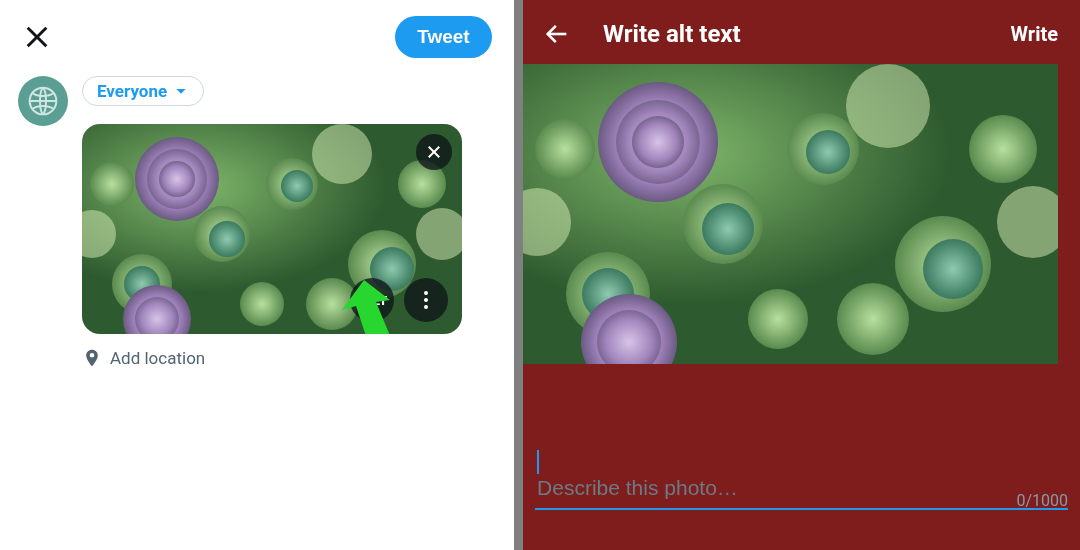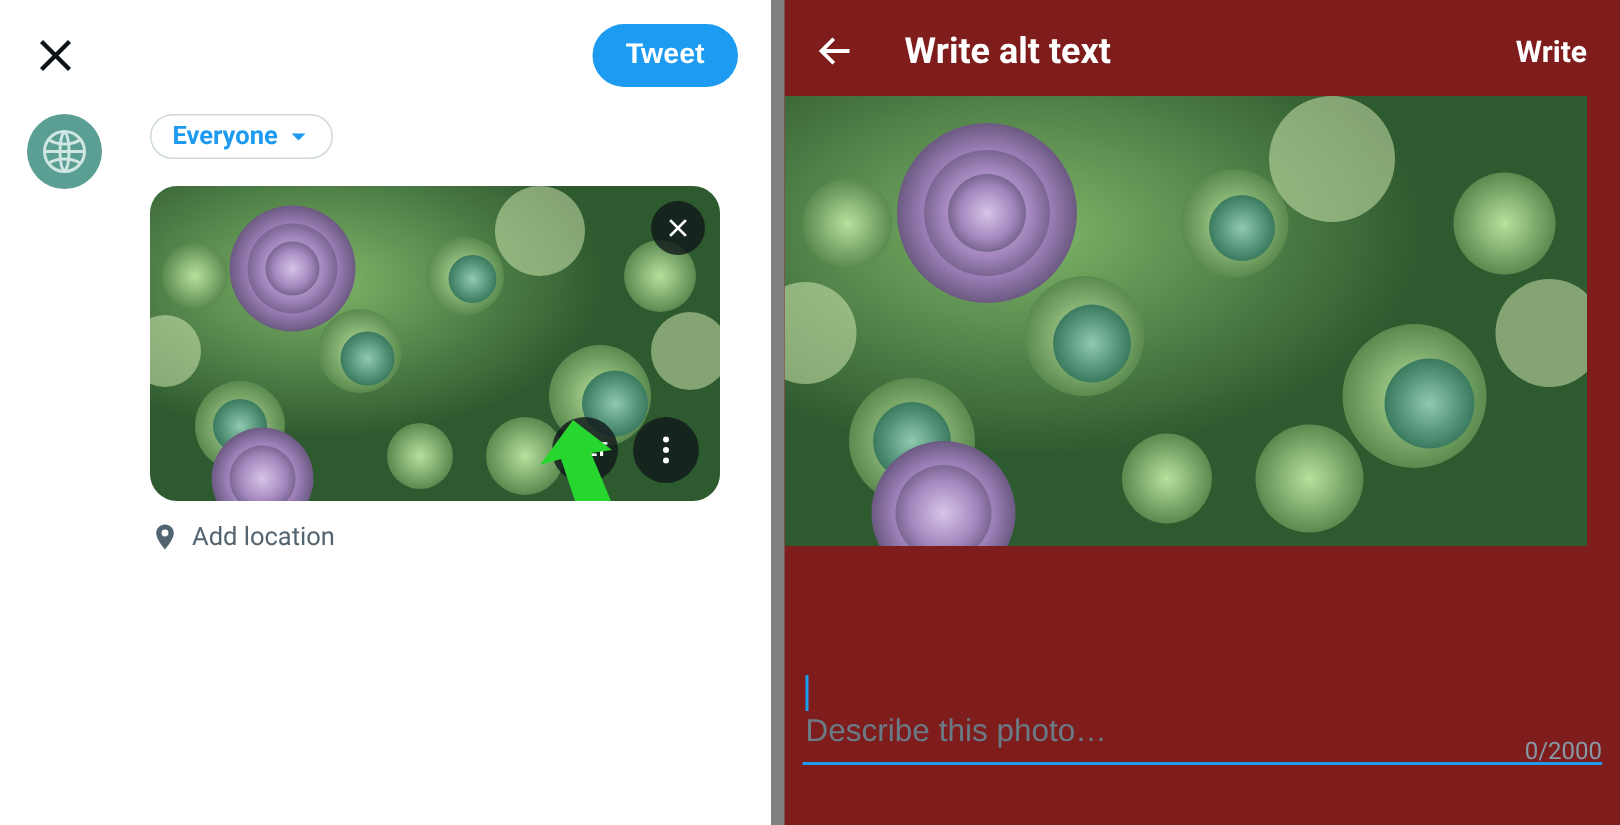--- a/index.html
+++ b/index.html
@@ -10,21 +10,21 @@
   .pane-left { width: 546px; height: 550px; background: #fff; position: relative; }
   .divider { width: 10px; height: 550px; background: #808080; }
   .pane-right { width: 592px; height: 550px; background: #7f1d1d; position: relative; color: #fff; }
 
   
   .lh { display: flex; align-items: center; justify-content: space-between; padding: 16px 22px 10px 22px; }
   .close-x { width: 30px; height: 30px; display: flex; align-items: center; justify-content: center; cursor: pointer; }
   .close-x svg { width: 28px; height: 28px; stroke: #0f1419; stroke-width: 2.5; }
   .tweet-btn { background: #1d9bf0; color: #fff; border: none; border-radius: 9999px; padding: 10px 22px; font-size: 19px; font-weight: 700; cursor: pointer; }
 
-  .compose-row { display: flex; padding: 8px 18px 0 18px; gap: 32px; }
+  .compose-row { display: flex; padding: 8px 18px 0 18px; gap: 14px; }
   .avatar { width: 50px; height: 50px; border-radius: 50%; background: #5a9e94; display: flex; align-items: center; justify-content: center; flex-shrink: 0; }
   .avatar svg { width: 32px; height: 32px; stroke: #cfe6e1; fill: none; stroke-width: 1.5; }
 
   .compose-col { flex: 1; }
   .audience-pill { display: inline-flex; align-items: center; gap: 6px; border: 1px solid #cfd9de; color: #1d9bf0; font-weight: 700; font-size: 17px; padding: 4px 14px; border-radius: 9999px; cursor: pointer; margin-bottom: 18px; }
   .audience-pill svg { width: 16px; height: 16px; fill: #1d9bf0; }
 
   .comment-placeholder { color: #536471; font-size: 22px; margin-bottom: 18px; }
 
   .media-card { position: relative; width: 380px; height: 210px; border-radius: 18px; overflow: hidden; margin-bottom: 14px; }
@@ -256,16 +256,16 @@
         <circle cx="365" cy="42" r="42"></circle>
           <circle cx="510" cy="158" r="36"></circle>
           <circle cx="14" cy="158" r="34"></circle>
       </g>
     </svg>
   </div>
 
   <div class="alt-input-wrap">
     <div class="caret"></div>
     <input class="alt-input" type="text" placeholder="Describe this photo…" value="" style="">
-    <div class="counter">0/2000</div>
+    <div class="counter">0/1000</div>
   </div>
 
 </div>
 
 </body></html>

